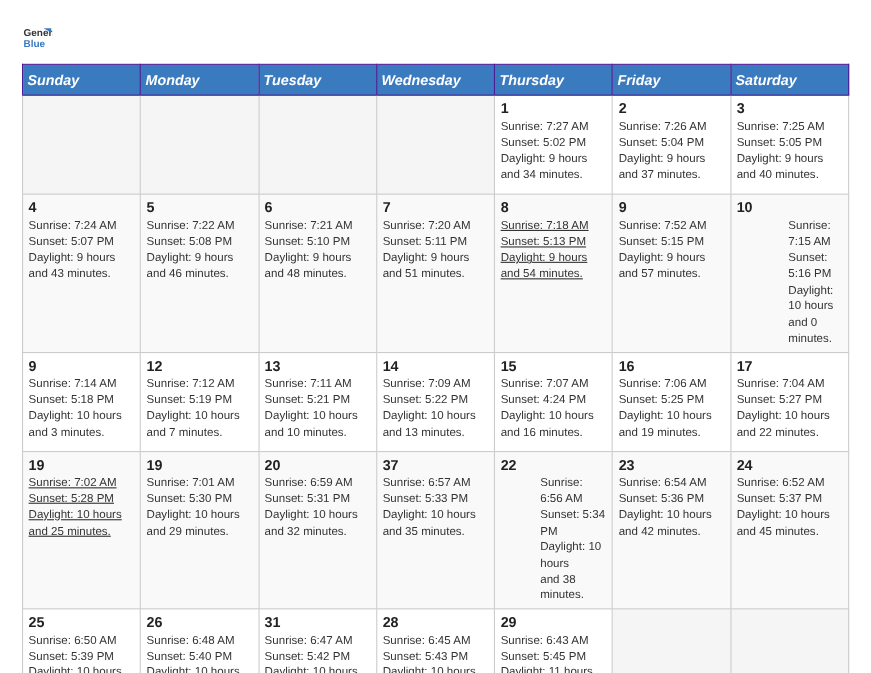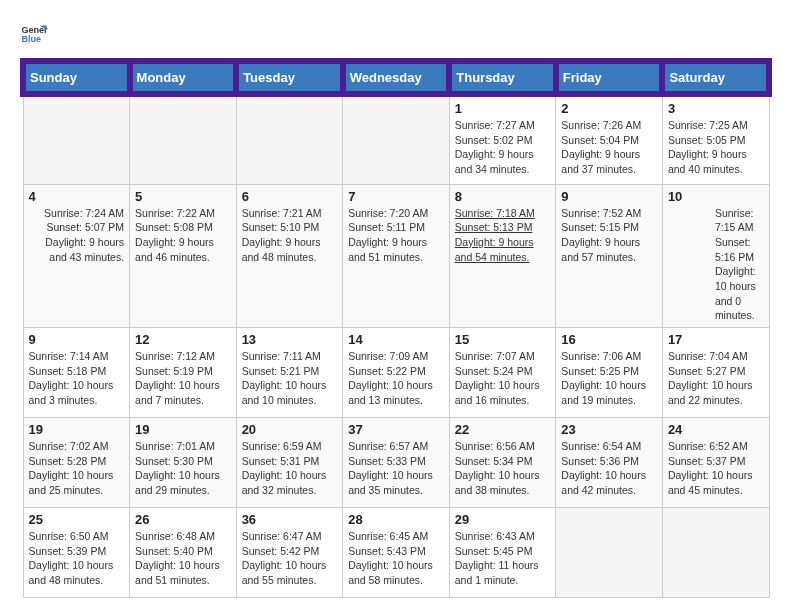--- a/index.html
+++ b/index.html
@@ -49,21 +49,22 @@
       border-collapse: collapse;
       table-layout: fixed;
     }
     thead tr th {
       background-color: #3a7abf;
       color: #fff;
       font-size: 13px;
       font-weight: bold;
       padding: 6px 4px;
       text-align: left;
-      border: 6px solid #4c1d95;
+      border: 1px solid #4c1d95;
+      font-style: italic;
     }
     tbody tr td {
       vertical-align: top;
       border: 1px solid #ccc;
       padding: 4px 5px;
       height: 90px;
       font-size: 11px;
       color: #333;
       background: #fff;
     }
@@ -142,21 +143,21 @@
           <div class="day-number">3</div>
           <div class="day-info" style="white-space: pre-line;">Sunrise: 7:25 AM
 Sunset: 5:05 PM
 Daylight: 9 hours
 and 40 minutes.</div>
         </td>
       </tr>
       <tr>
         <td>
           <div class="day-number">4</div>
-          <div class="day-info" style="white-space: pre-line; text-align: right;">Sunrise: 7:24 AM
+          <div class="day-info" style="white-space: pre-line;">Sunrise: 7:24 AM
 Sunset: 5:07 PM
 Daylight: 9 hours
 and 43 minutes.</div>
         </td>
         <td>
           <div class="day-number">5</div>
           <div class="day-info" style="white-space: pre-line;">Sunrise: 7:22 AM
 Sunset: 5:08 PM
 Daylight: 9 hours
 and 46 minutes.</div>
@@ -222,21 +223,21 @@
         <td>
           <div class="day-number">14</div>
           <div class="day-info" style="white-space: pre-line;">Sunrise: 7:09 AM
 Sunset: 5:22 PM
 Daylight: 10 hours
 and 13 minutes.</div>
         </td>
         <td>
           <div class="day-number">15</div>
           <div class="day-info" style="white-space: pre-line;">Sunrise: 7:07 AM
-Sunset: 5:24 PM
+Sunset: 4:24 PM
 Daylight: 10 hours
 and 16 minutes.</div>
         </td>
         <td>
           <div class="day-number">16</div>
           <div class="day-info" style="white-space: pre-line;">Sunrise: 7:06 AM
 Sunset: 5:25 PM
 Daylight: 10 hours
 and 19 minutes.</div>
         </td>
@@ -244,21 +245,21 @@
           <div class="day-number">17</div>
           <div class="day-info" style="white-space: pre-line;">Sunrise: 7:04 AM
 Sunset: 5:27 PM
 Daylight: 10 hours
 and 22 minutes.</div>
         </td>
       </tr>
       <tr>
         <td>
           <div class="day-number">19</div>
-          <div class="day-info" style="white-space: pre-line;">Sunrise: 7:02 AM
+          <div class="day-info" style="white-space: pre-line; text-decoration: underline;">Sunrise: 7:02 AM
 Sunset: 5:28 PM
 Daylight: 10 hours
 and 25 minutes.</div>
         </td>
         <td>
           <div class="day-number">19</div>
           <div class="day-info" style="white-space: pre-line;">Sunrise: 7:01 AM
 Sunset: 5:30 PM
 Daylight: 10 hours
 and 29 minutes.</div>
@@ -272,21 +273,21 @@
         </td>
         <td>
           <div class="day-number">37</div>
           <div class="day-info" style="white-space: pre-line;">Sunrise: 6:57 AM
 Sunset: 5:33 PM
 Daylight: 10 hours
 and 35 minutes.</div>
         </td>
         <td>
           <div class="day-number">22</div>
-          <div class="day-info" style="white-space: pre-line;">Sunrise: 6:56 AM
+          <div class="day-info" style="white-space: pre-line; margin-left: 36px;">Sunrise: 6:56 AM
 Sunset: 5:34 PM
 Daylight: 10 hours
 and 38 minutes.</div>
         </td>
         <td>
           <div class="day-number">23</div>
           <div class="day-info" style="white-space: pre-line;">Sunrise: 6:54 AM
 Sunset: 5:36 PM
 Daylight: 10 hours
 and 42 minutes.</div>
@@ -308,21 +309,21 @@
 and 48 minutes.</div>
         </td>
         <td>
           <div class="day-number">26</div>
           <div class="day-info" style="white-space: pre-line;">Sunrise: 6:48 AM
 Sunset: 5:40 PM
 Daylight: 10 hours
 and 51 minutes.</div>
         </td>
         <td>
-          <div class="day-number">36</div>
+          <div class="day-number">31</div>
           <div class="day-info" style="white-space: pre-line;">Sunrise: 6:47 AM
 Sunset: 5:42 PM
 Daylight: 10 hours
 and 55 minutes.</div>
         </td>
         <td>
           <div class="day-number">28</div>
           <div class="day-info" style="white-space: pre-line;">Sunrise: 6:45 AM
 Sunset: 5:43 PM
 Daylight: 10 hours

